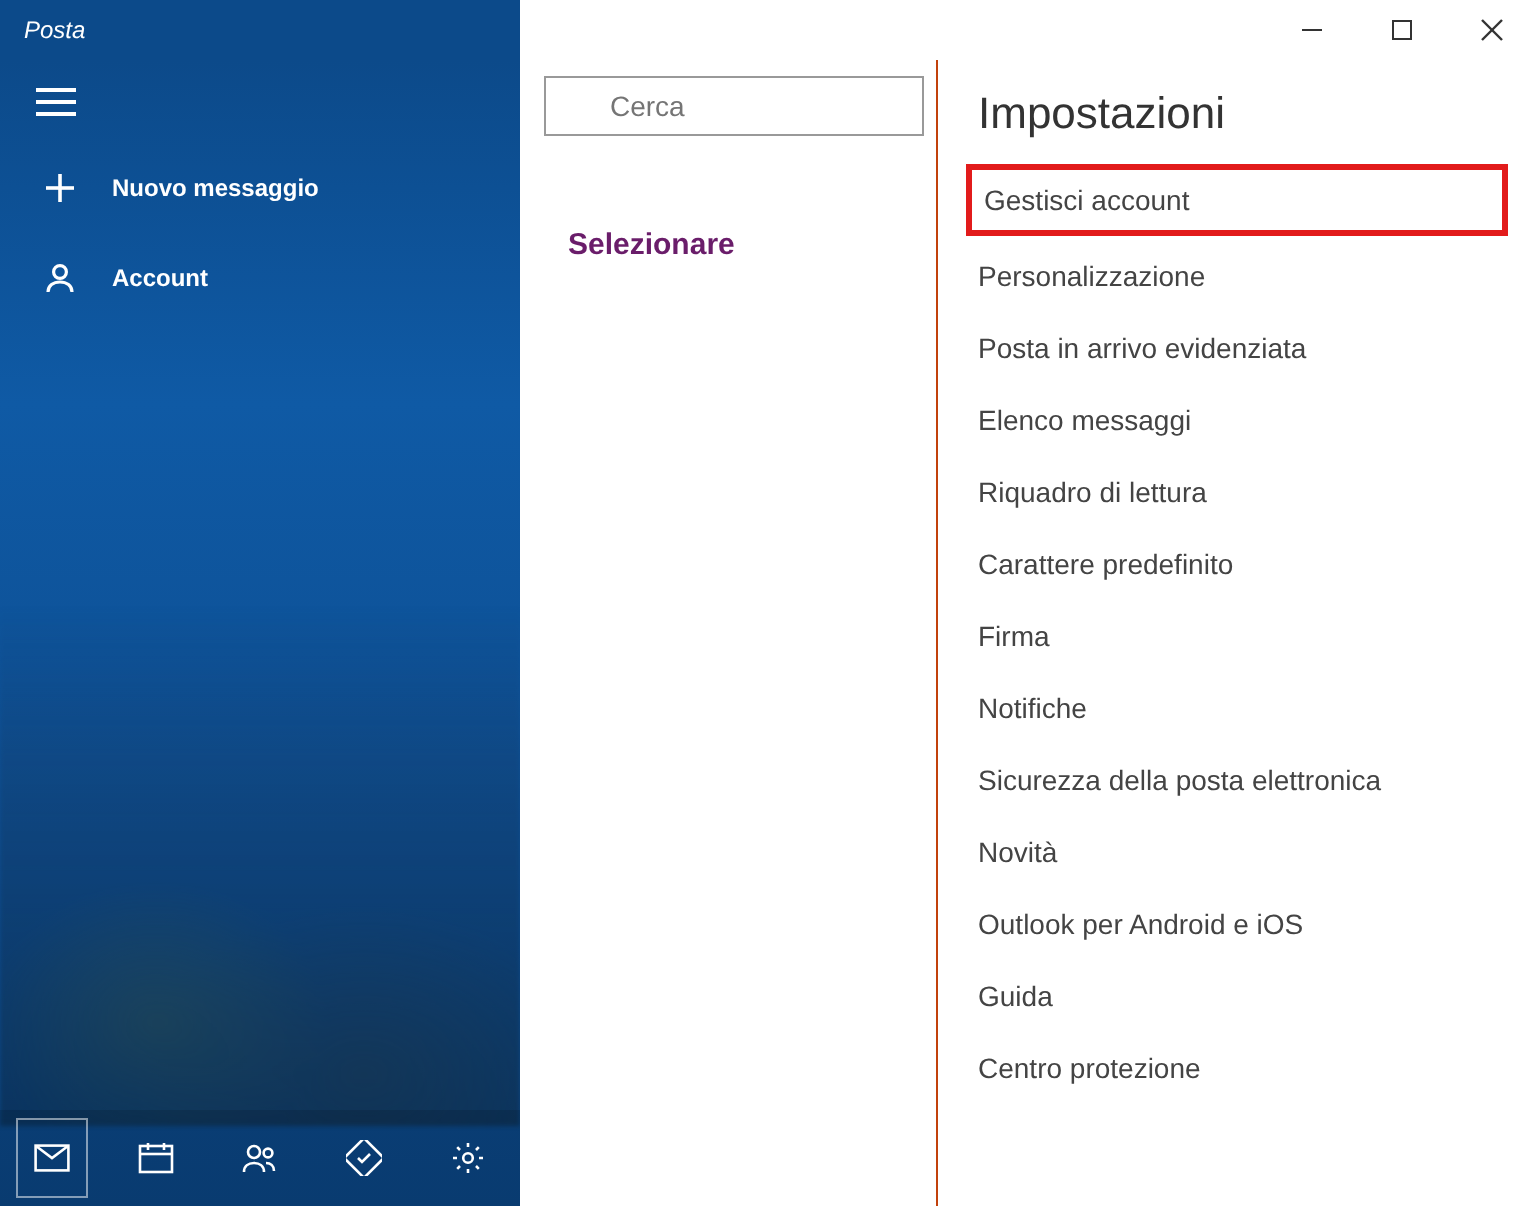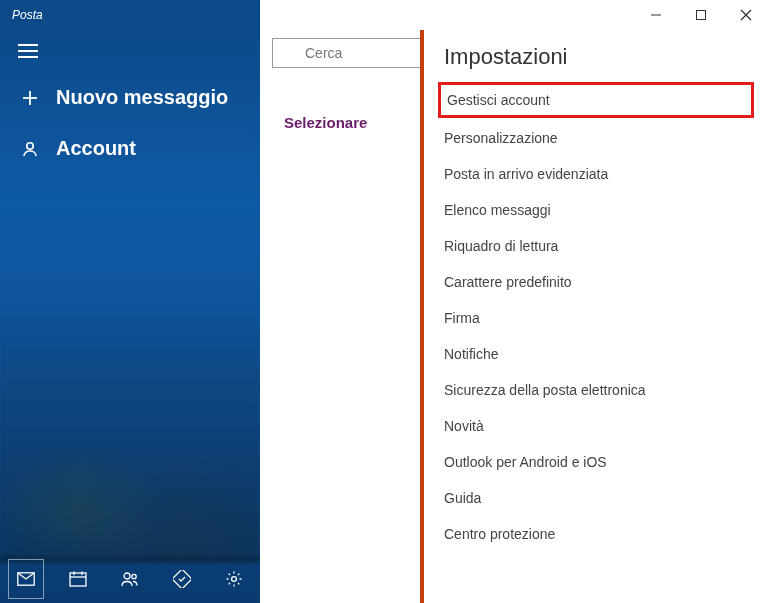--- a/index.html
+++ b/index.html
@@ -74,21 +74,21 @@
   .hamburger-lines {
     width: 20px; height: 14px;
     display:flex; flex-direction:column; justify-content:space-between;
   }
   .hamburger-lines span{ display:block; height:2px; background:#fff; }
   .nav-item {
     display: flex;
     align-items: center;
     gap: 16px;
     padding: 14px 20px;
-    font-size: 20px;
+    font-size: 12px;
     font-weight: 600;
     cursor: pointer;
   }
   .nav-item .icon { width:20px; display:flex; justify-content:center; }
   .sidebar-bottom {
     margin-top: auto;
     display: flex;
     height: 48px;
     align-items: center;
     justify-content: space-around;
@@ -137,24 +137,24 @@
   .selezionare{
     color:#6a1d6a;
     font-weight:700;
     font-size:15px;
     padding: 40px 0 0 24px;
   }
   .settings-panel{
     position:absolute;
     top:0;
     right:0;
-    width:348px;
+    width:300px;
     height:100%;
     background:#fff;
-    border-left:4px solid #c2410c;
+    border-left:1px solid #c2410c;
     padding: 14px 0 0 0;
     overflow:hidden;
   }
   .settings-title{
     font-size:22px;
     font-weight:300;
     color:#333;
     padding: 0 20px 10px 20px;
   }
   .settings-list{

